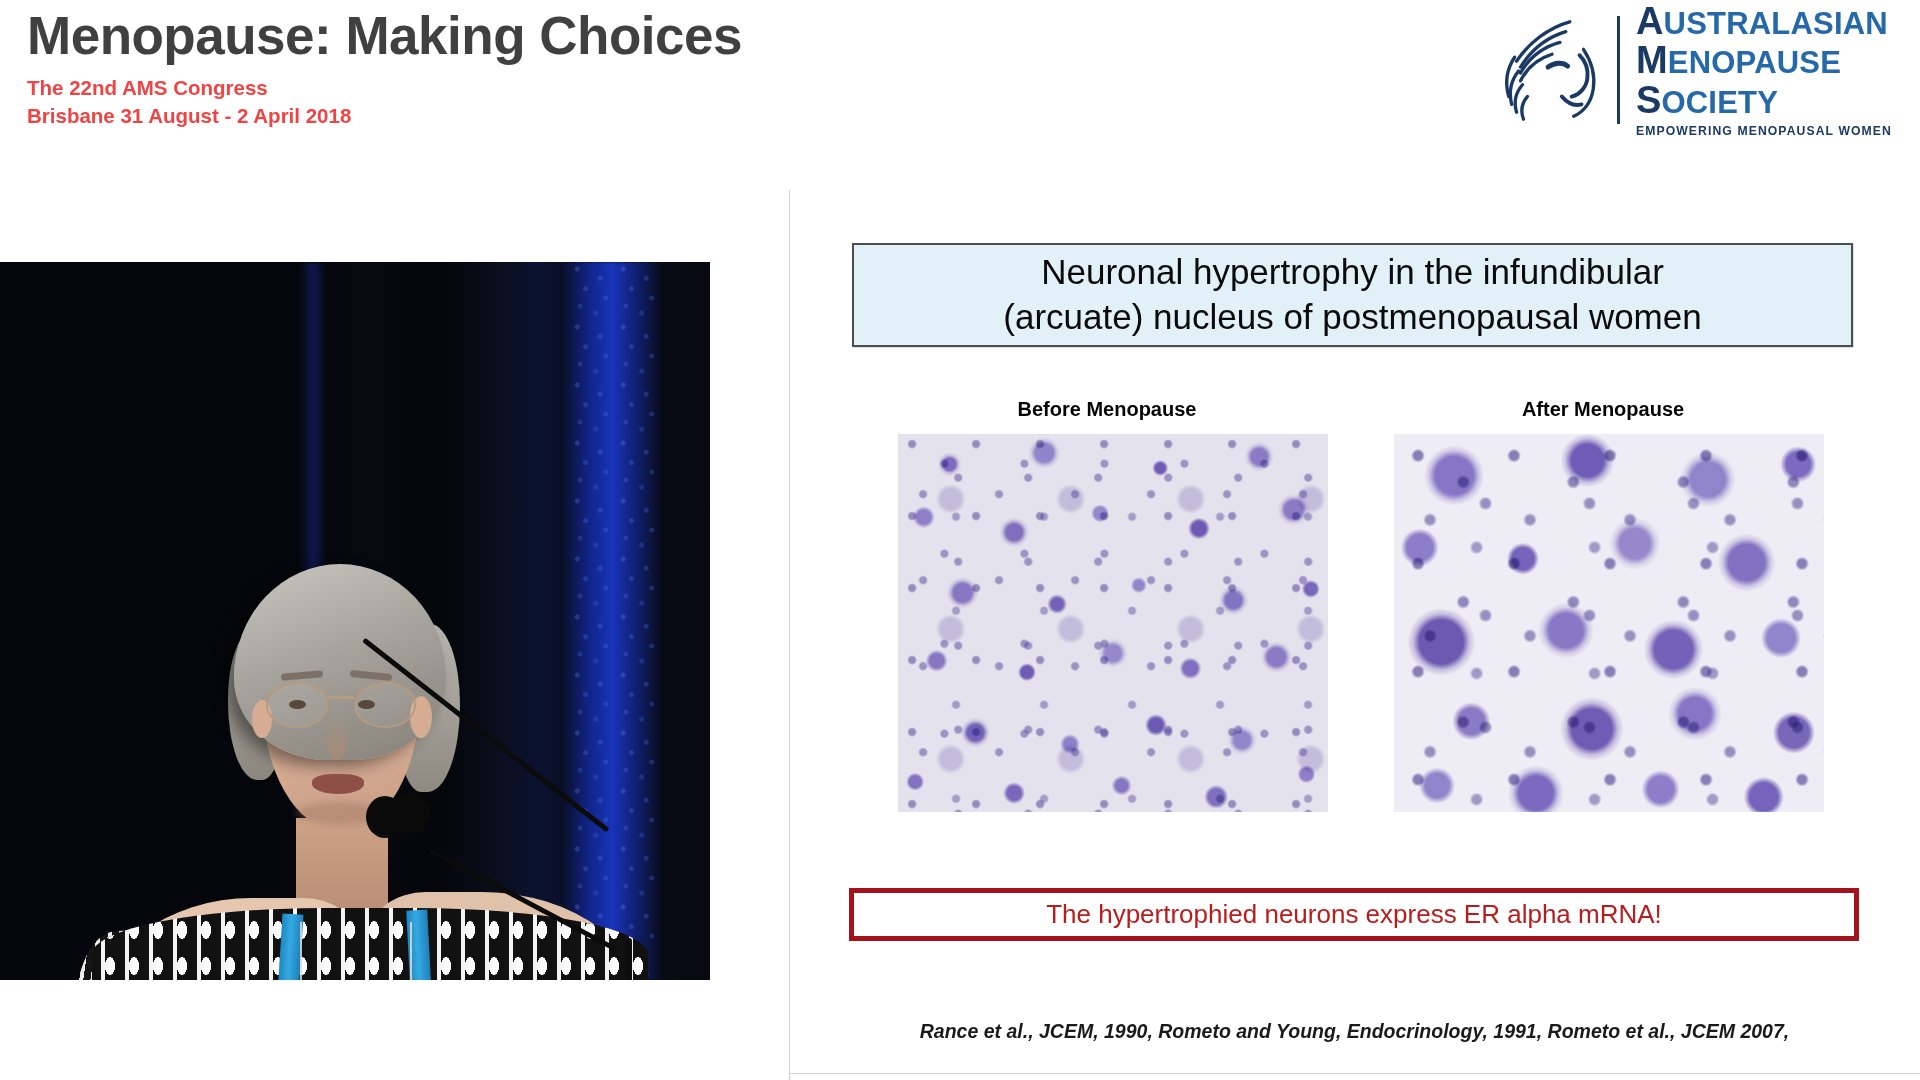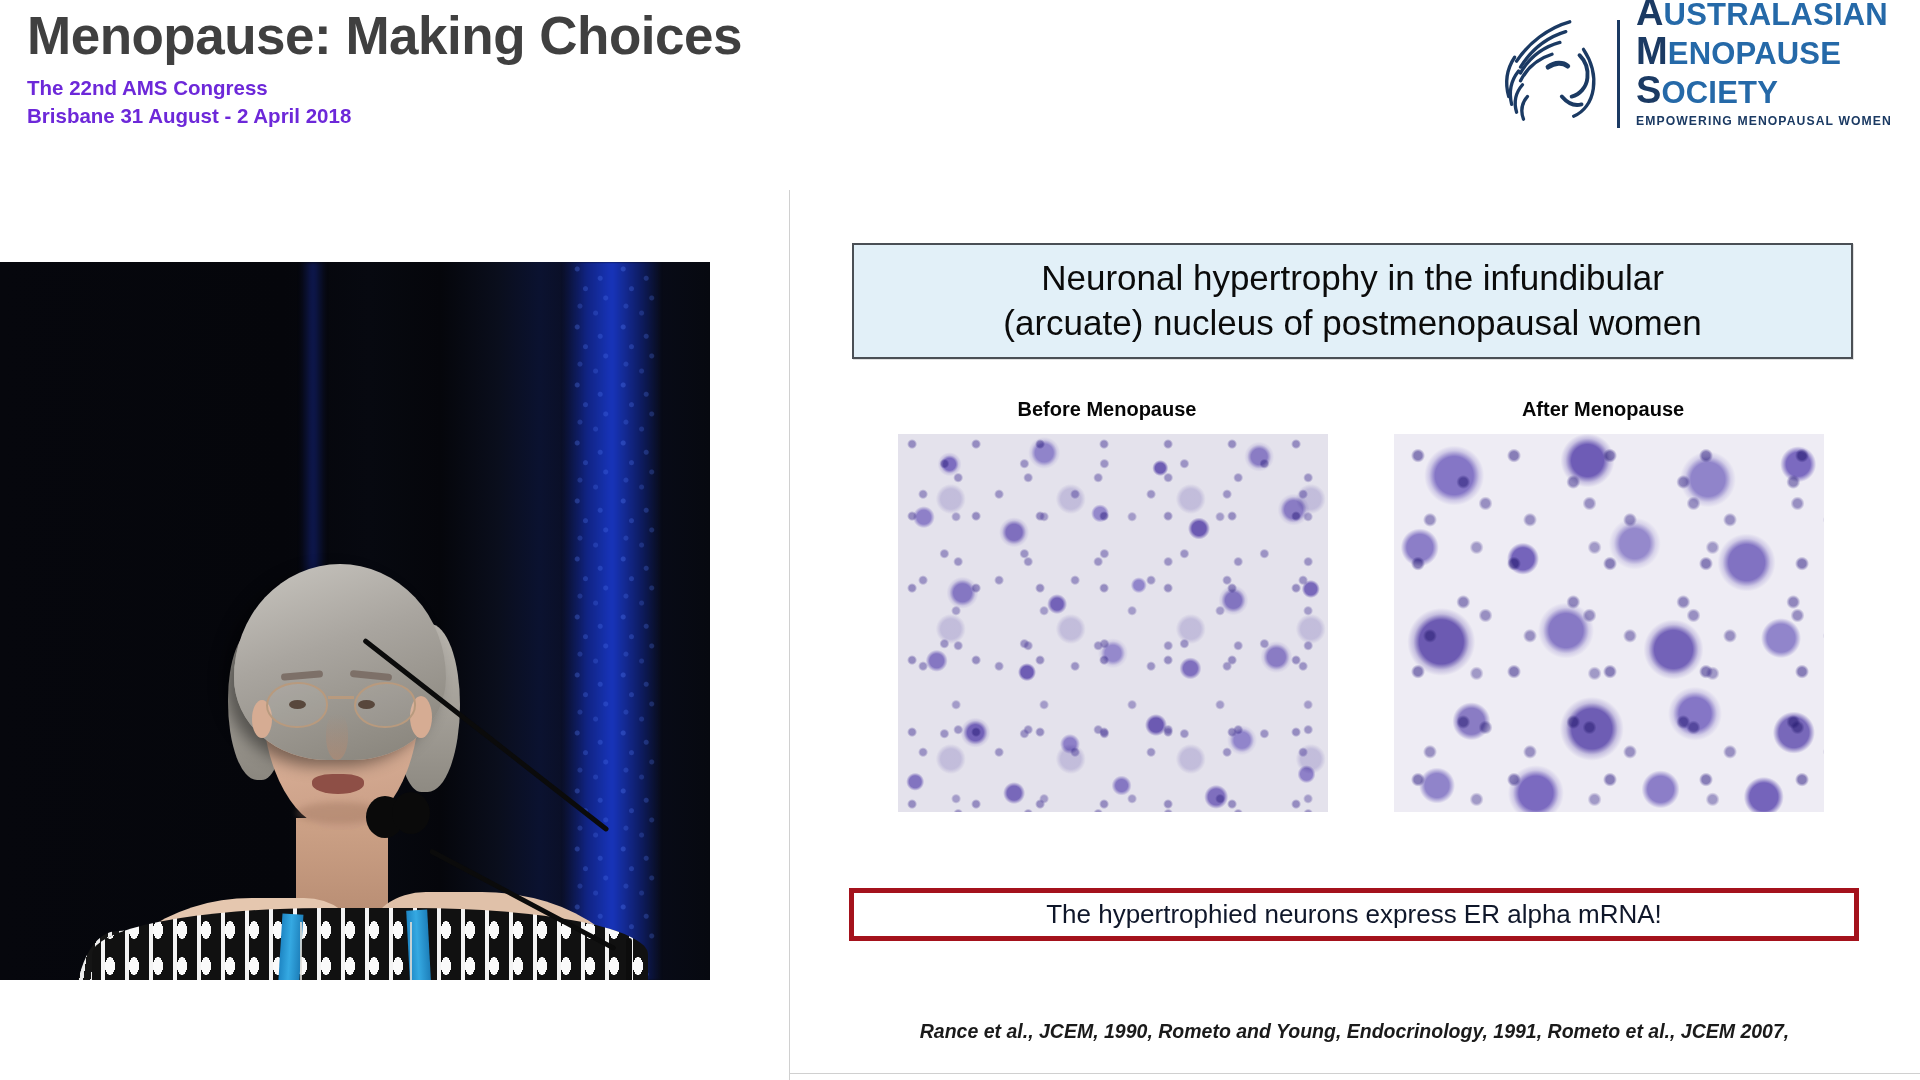--- a/index.html
+++ b/index.html
@@ -37,32 +37,32 @@
     color: #404040;
     letter-spacing: -0.5px;
     line-height: 1.05;
     white-space: nowrap;
   }
 
   #congress-subtitle-1,
   #congress-subtitle-2 {
     font-size: 20.5px;
     font-weight: 700;
-    color: #6d28d9;
+    color: #ef4444;
     line-height: 1.38;
     white-space: nowrap;
   }
   #congress-subtitle-1 { margin-top: 10px; }
 
   
   #ams-logo {
     position: absolute;
     right: 28px; top: 10px;
     display: flex;
-    align-items: flex-end;
+    align-items: center;
     height: 118px;
   }
   #ams-mark {
     width: 118px; height: 118px;
     flex: 0 0 118px;
   }
   #ams-divider {
     width: 3px;
     height: 108px;
     background: #1b3a63;
@@ -352,21 +352,21 @@
   
   #right-panel {
     position: absolute;
     left: 789px; top: 190px;
     width: 1131px; height: 890px;
   }
 
   #slide-title-box {
     position: absolute;
     left: 63px; top: 53px;
-    width: 1001px; height: 116px;
+    width: 1001px; height: 104px;
     background: #e2f0f8;
     border: 2px solid #4a4f55;
     display: flex;
     align-items: center;
     justify-content: center;
     box-shadow: 1px 1px 0 rgba(0,0,0,0.12);
   }
   #slide-title-text {
     font-size: 35px;
     color: #0b0b0b;
@@ -498,21 +498,21 @@
     left: 60px; top: 698px;
     width: 1010px; height: 53px;
     background: #ffffff;
     border: 5px solid #a4121c;
     display: flex;
     align-items: center;
     justify-content: center;
   }
   #conclusion-text {
     font-size: 26px;
-    color: #0f172a;
+    color: #b91c1c;
     white-space: nowrap;
   }
 
   #citation {
     position: absolute;
     left: 0; top: 830px;
     width: 1131px;
     text-align: center;
     font-size: 19.5px;
     font-style: italic;

